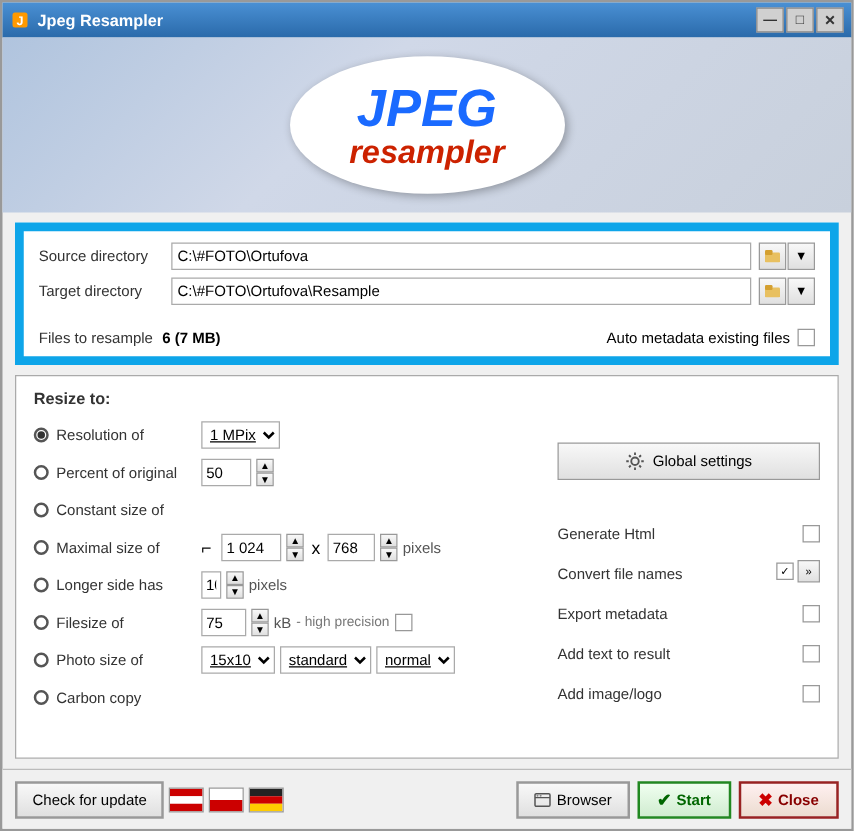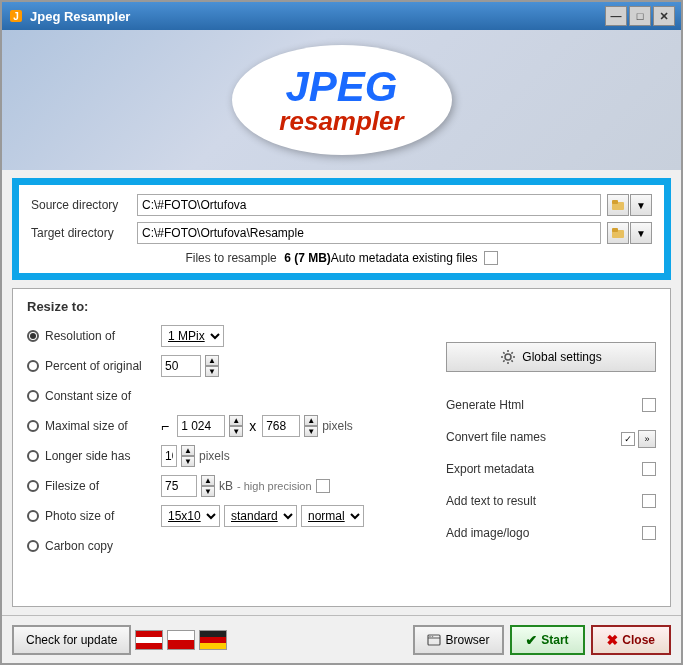--- a/index.html
+++ b/index.html
@@ -150,22 +150,22 @@
       background: linear-gradient(to bottom, #f8f8f8, #e0e0e0);
       cursor: pointer;
       display: flex;
       align-items: center;
       justify-content: center;
       font-size: 10px;
     }
     .files-row {
       display: flex;
       align-items: center;
-      justify-content: center;
-      margin-top: 2px;
+      justify-content: space-between;
+      margin-top: 14px;
     }
     .files-label { font-size: 12px; color: #333; }
     .files-count { font-size: 12px; font-weight: bold; margin-left: 4px; }
     .auto-replace {
       display: flex;
       align-items: center;
       gap: 6px;
       font-size: 12px;
     }
     .checkbox-styled {
@@ -300,21 +300,21 @@
       cursor: pointer;
       display: flex;
       align-items: center;
       justify-content: center;
       gap: 6px;
       font-size: 12px;
       padding: 0 10px;
     }
     .right-option-row {
       display: flex;
-      align-items: flex-start;
+      align-items: flex-end;
       justify-content: space-between;
       height: 24px;
     }
     .right-option-label {
       font-size: 12px;
       color: #333;
     }
     .right-option-controls {
       display: flex;
       align-items: center;

